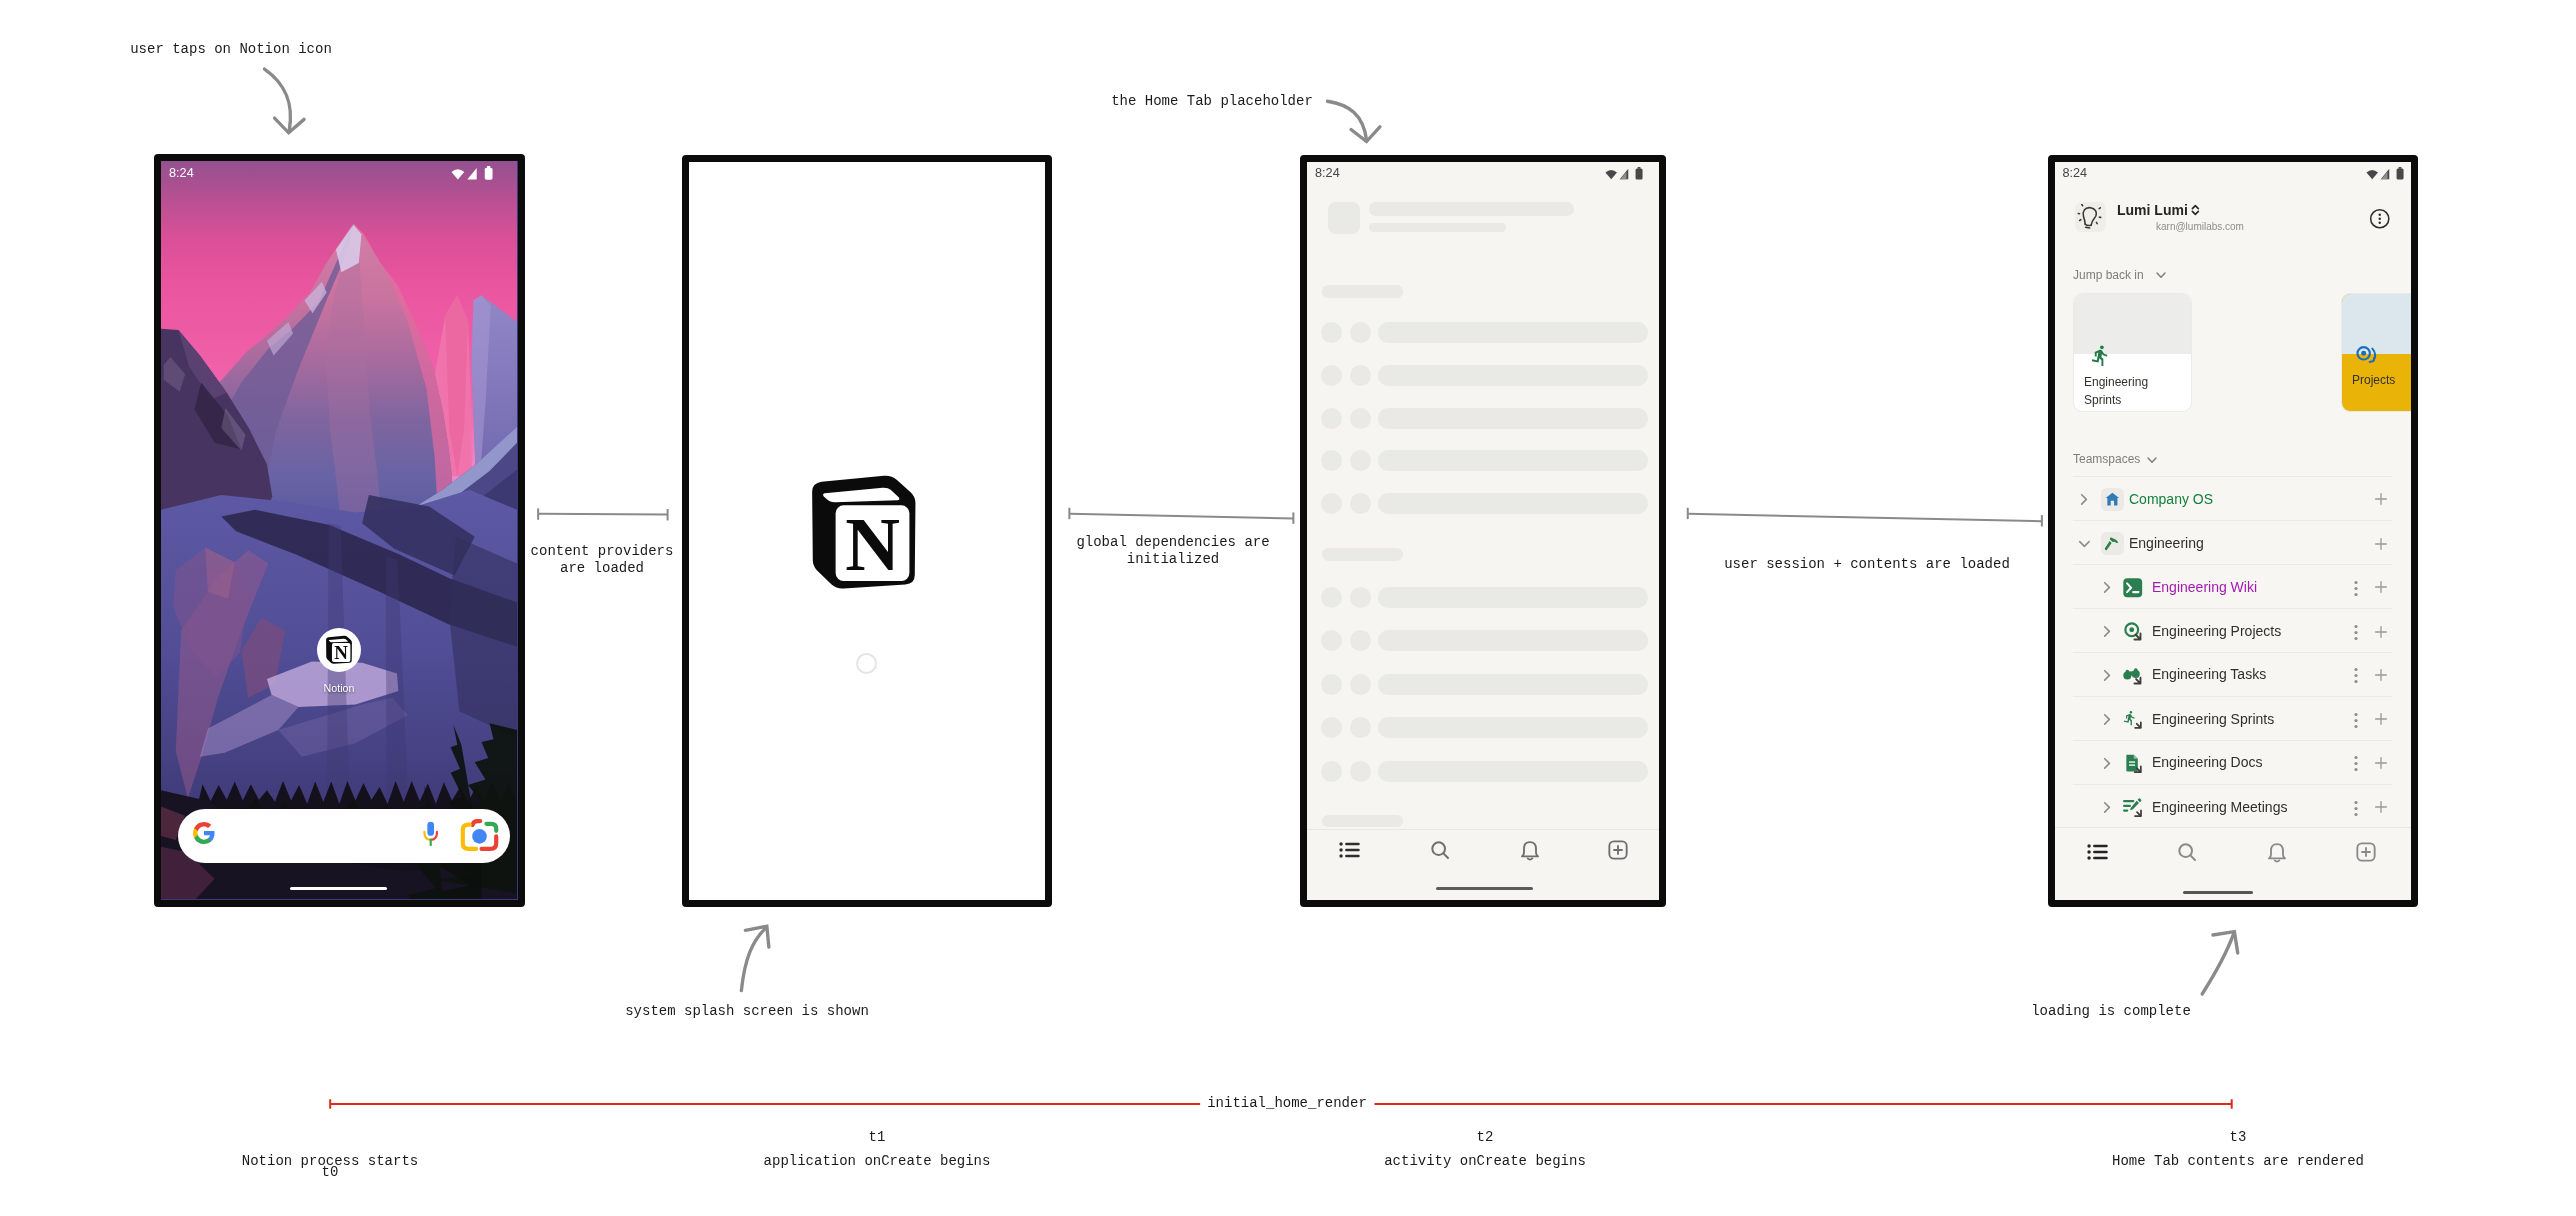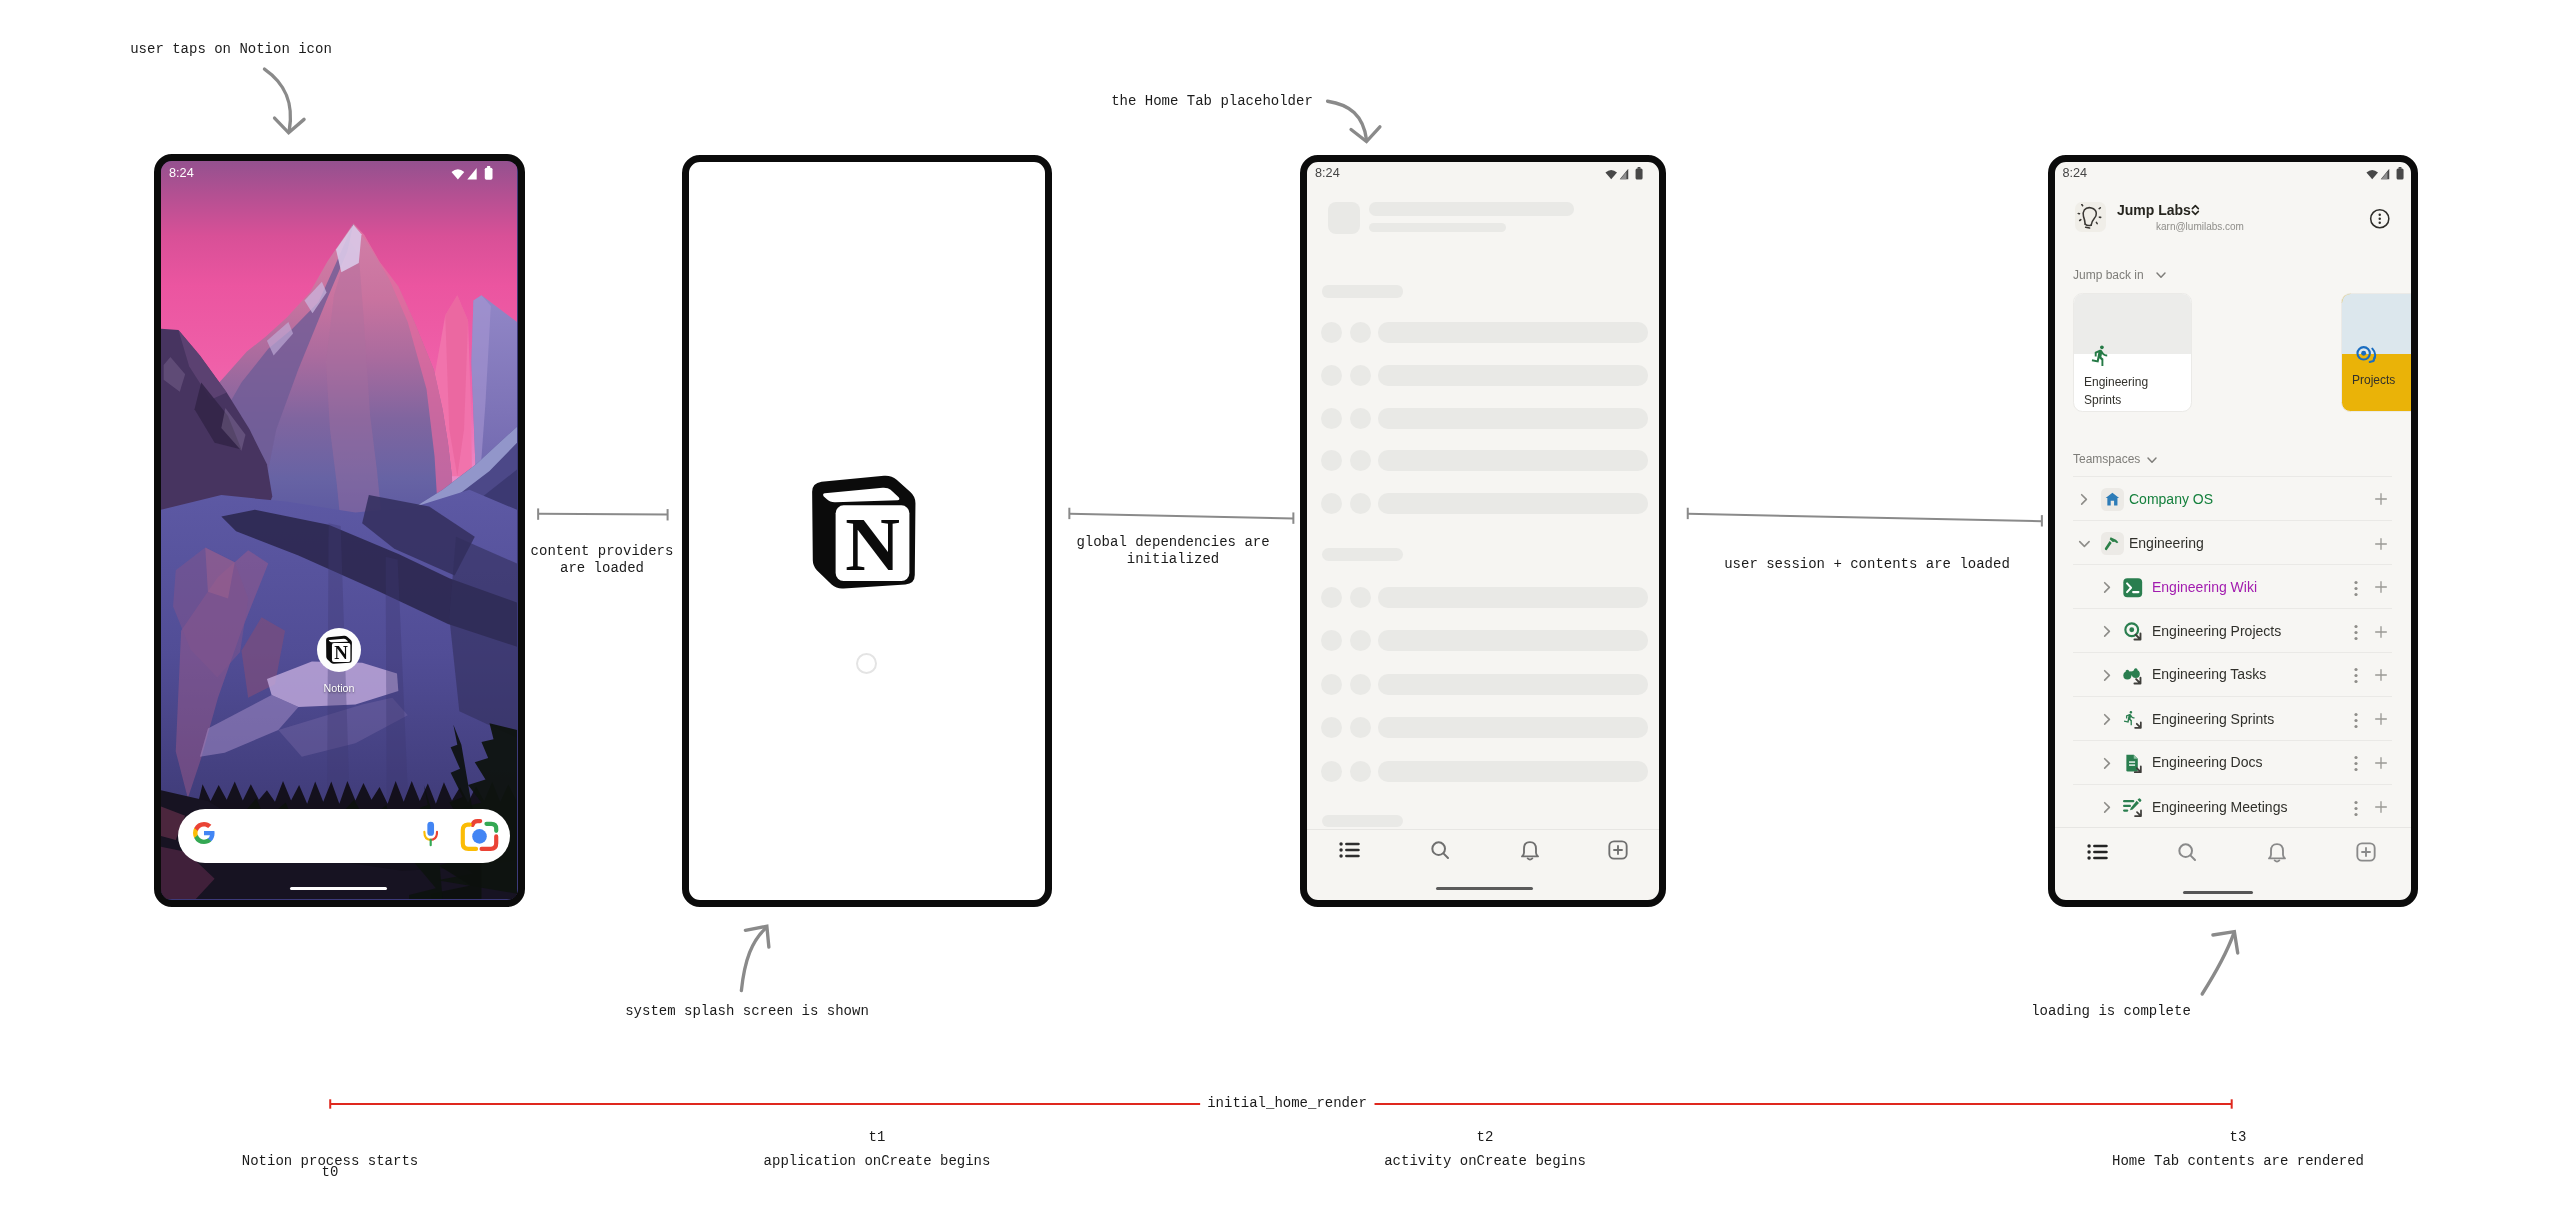--- a/index.html
+++ b/index.html
@@ -1,18 +1,18 @@
 <!DOCTYPE html>
 <html style="font-size:10.7px"><head>
 <meta charset="utf-8">
 <style>
   html,body{margin:0;padding:0;background:#ffffff;width:2576px;height:1216px;overflow:hidden;}
   body{position:relative;font-family:"Liberation Sans",sans-serif;}
   .mono{position:absolute;font-family:"Liberation Mono",monospace;font-size:14px;color:#1b1b1b;white-space:pre;text-align:center;transform:translateX(-50%);line-height:17.4px;}
-  .phone{position:absolute;border:7.4px solid #0b0b0b;border-radius:18px;box-sizing:border-box;overflow:hidden;}
+  .phone{position:absolute;border:7.4px solid #0b0b0b;border-radius:4px;box-sizing:border-box;overflow:hidden;}
   .abs{position:absolute;}
   .skel{position:absolute;background:#e9e9e6;}
 </style>
 </head>
 <body>
 
 <div class="mono" style="left:231px;top:41px;">user taps on Notion icon</div>
 
 <div class="mono" style="left:1212px;top:93px;">the Home Tab placeholder</div>
 
@@ -379,21 +379,21 @@
       <line x1="15.5" y1="35.5" x2="21.5" y2="35.5"></line>
       <line x1="4" y1="3" x2="5.5" y2="4.5"></line>
         <line x1="32" y1="3" x2="30.5" y2="4.5"></line>
       <line x1="1" y1="17" x2="3" y2="17"></line>
         <line x1="35" y1="17" x2="33" y2="17"></line>
       <line x1="5" y1="27" x2="6.5" y2="25.5"></line>
         <line x1="31.5" y1="27" x2="30" y2="25.5"></line>
     </g>
   </svg>
 
-  <div class="abs" style="left:62px;top:40px;font-size:14px;font-weight:bold;color:#26251f;">Jump Labs</div>
+  <div class="abs" style="left:62px;top:40px;font-size:14px;font-weight:bold;color:#26251f;">Lumi Lumi</div>
 
   <svg class="abs" style="left:135px;top:42px;" width="10.7" height="12" viewBox="0 0 16 18">
     <path d="M 3.5 7 L 8 2.5 L 12.5 7" stroke="#27261f" stroke-width="2.4" fill="none" stroke-linecap="round" stroke-linejoin="round"></path>
     <path d="M 3.5 11 L 8 15.5 L 12.5 11" stroke="#27261f" stroke-width="2.4" fill="none" stroke-linecap="round" stroke-linejoin="round"></path>
   </svg>
 
   <div class="abs" style="left:62px;top:59px;font-size:10px;color:#8f8e8a;padding-left:39px;">karn@lumilabs.com</div>
 
   <svg class="abs" style="left:314px;top:46px;" width="21.5" height="21.5" viewBox="0 0 32 32">
     <circle cx="16" cy="16" r="13.5" stroke="#2f2e2a" stroke-width="2.3" fill="none"></circle>

